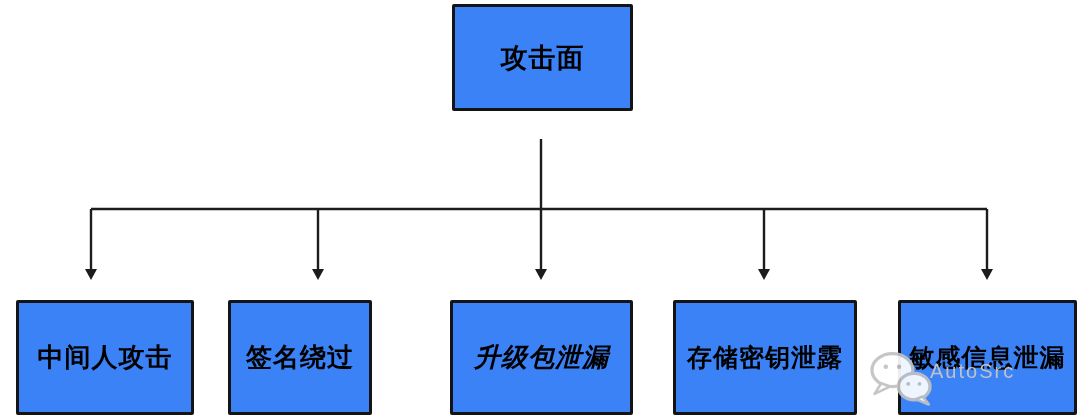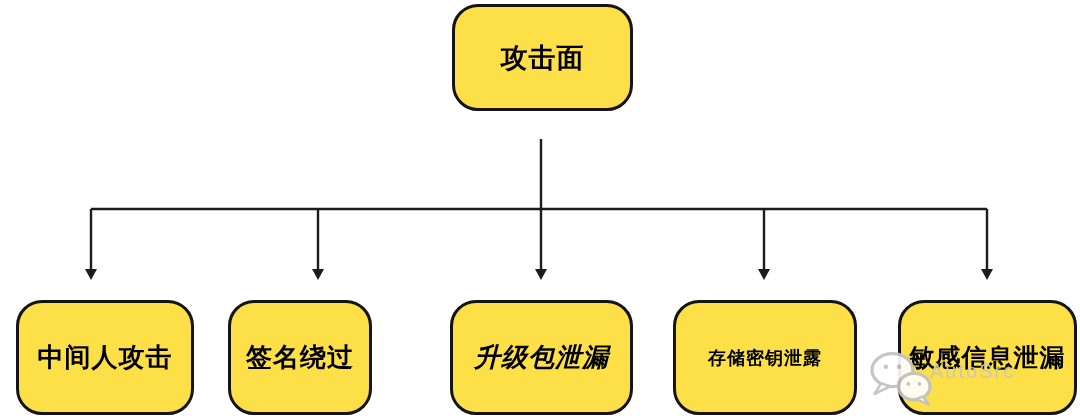--- a/index.html
+++ b/index.html
@@ -17,35 +17,35 @@
     overflow:hidden;
     font-family:"Liberation Sans","DejaVu Sans",sans-serif;
   }
   .connectors{position:absolute;left:0;top:0;width:1080px;height:419px;}
   .connectors line{stroke:var(--line);stroke-width:2.4;}
   .connectors polygon{fill:var(--line);}
   .node{
     position:absolute;
     box-sizing:border-box;
     border:3px solid var(--box-border);
-    border-radius:26px;
-    background:#fde047;
+    border-radius:2px;
+    background:#3b82f6;
     display:flex;align-items:center;justify-content:center;
     color:var(--text);
     font-weight:bold;
     font-size:26px;
     letter-spacing:1px;
     white-space:nowrap;
   }
   .node-root{left:452px;top:4px;width:181px;height:107px;font-size:27px;}
   .child{top:300px;height:115px;}
   .child-0{left:16px;width:178px;}
   .child-1{left:228px;width:144px;}
   .child-2{left:450px;width:183px;font-style:italic;}
-  .child-3{left:673px;width:184px;font-size:18px;}
+  .child-3{left:673px;width:184px;font-size:25px;}
   .child-4{left:898px;width:179px;font-size:25px;}
   .watermark{
     position:absolute;left:856px;top:344px;width:224px;height:70px;
     z-index:5;pointer-events:none;
   }
   .wm-icon{position:absolute;left:12px;top:6px;opacity:0.92;}
   .wm-text{
     position:absolute;left:74px;top:16px;
     color:var(--watermark);
     font-size:20px;

